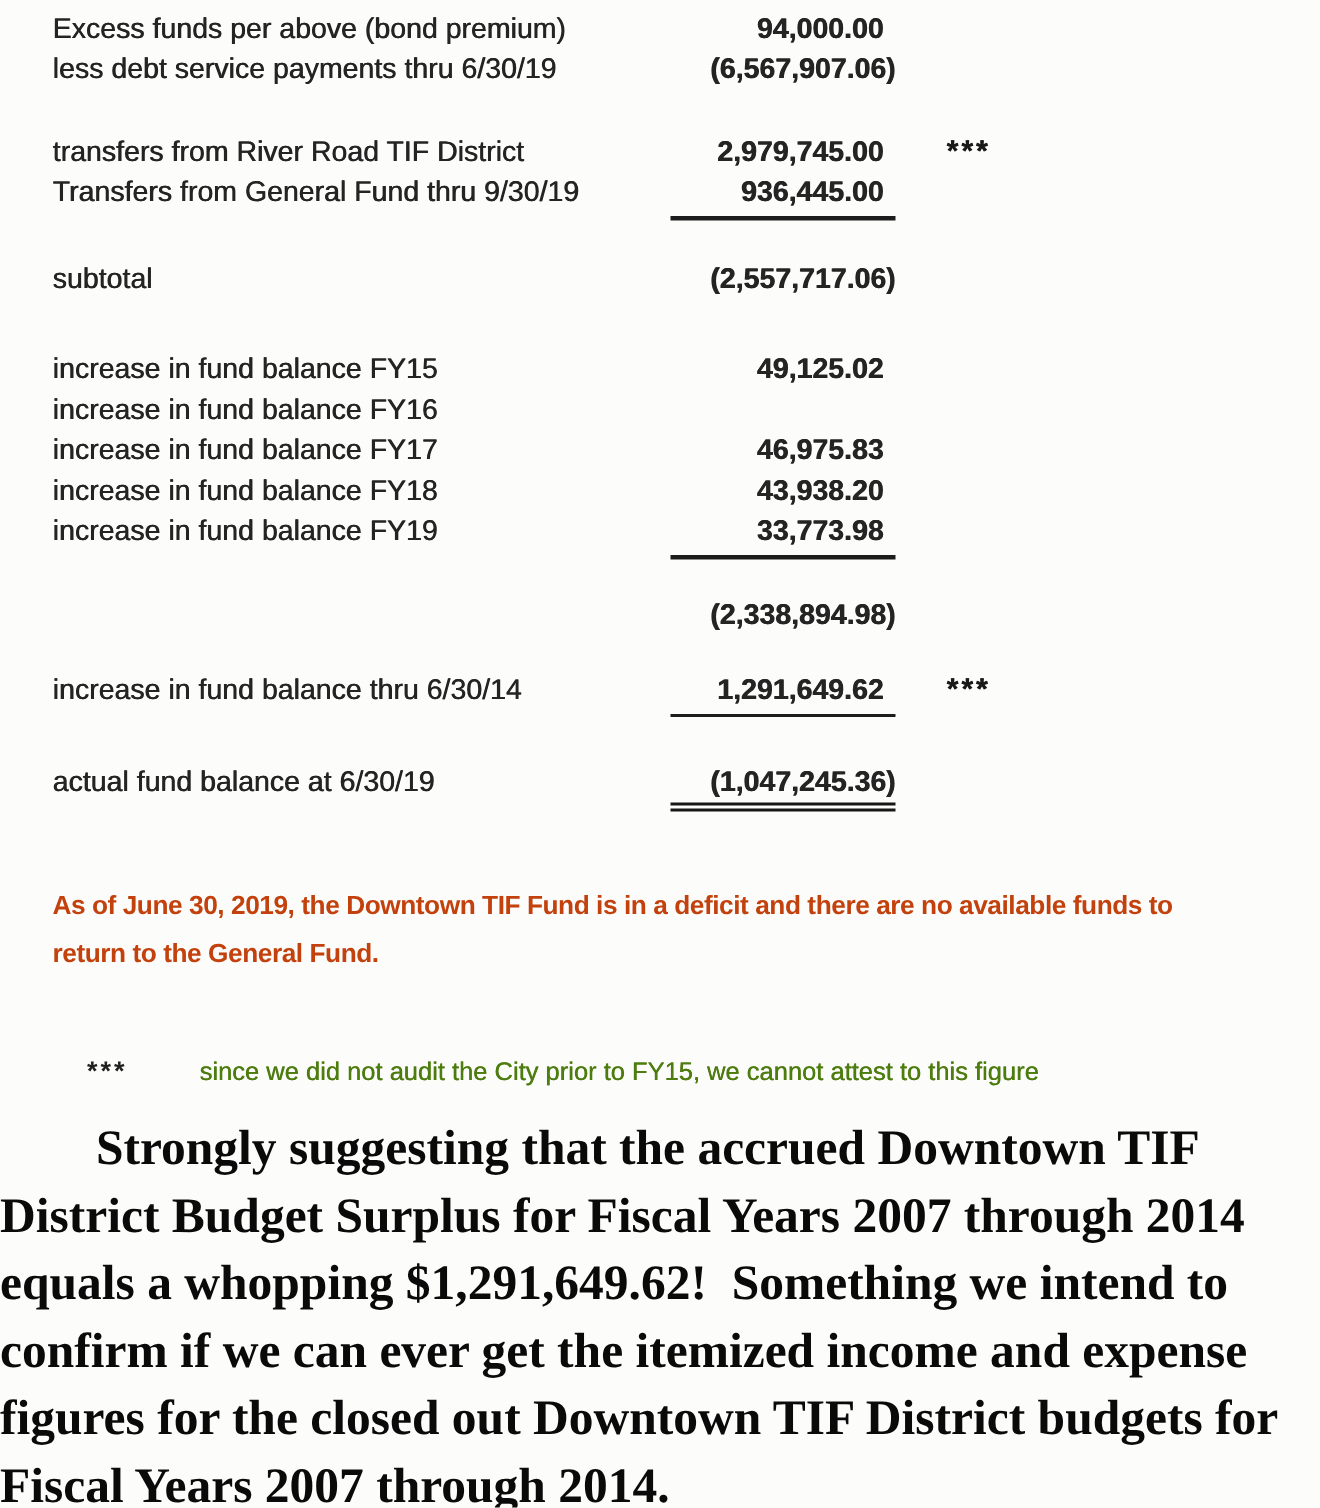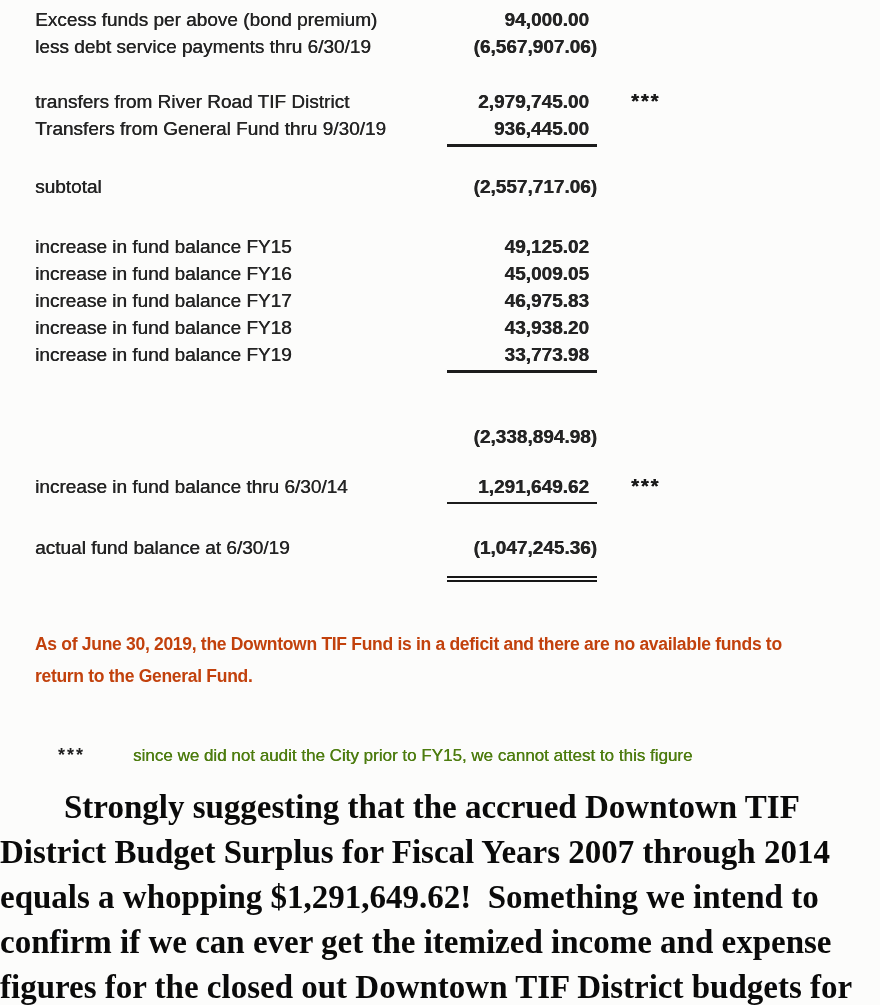--- a/index.html
+++ b/index.html
@@ -38,41 +38,41 @@
   }
   .amount.plain { padding-right: 8px; } 
   .amount.u1 {
     border-bottom: 3px solid #1c1c1c;
     padding-bottom: 2px;
   }
   .amount.u1thin { border-bottom: 2.5px solid #1c1c1c; padding-bottom: 2px; }
   .amount.u2 {
     position: relative;
     border-bottom: 2.5px solid #161616;
-    padding-bottom: 15px;
+    padding-bottom: 0;
   }
   .amount.u2::after {
     content: "";
     position: absolute;
     left: 0; right: 0; bottom: -6px;
     height: 2.5px;
     background: #161616;
   }
   .row .marker {
     margin-left: 34px;
     font-weight: bold;
     font-size: 20px;
     letter-spacing: 2px;
     color: #1a1a1a;
     white-space: nowrap;
   }
   .mt28 { margin-top: 28px; }
   .mt26 { margin-top: 26px; }
   .mt33 { margin-top: 33px; }
-  .mt35 { margin-top: 50px; }
+  .mt35 { margin-top: 24px; }
   .mt23 { margin-top: 23px; }
   .mt30 { margin-top: 30px; }
   
   .deficit-note {
     margin-top: 50px;
     font-size: 17.5px;
     font-weight: bold;
     letter-spacing: -0.3px;
     line-height: 32px;
     color: #c2410c;
@@ -143,21 +143,20 @@
     <span class="label">subtotal</span>
     <span class="amount">(2,557,717.06)</span>
   </div>
 
   <div class="row mt33">
     <span class="label">increase in fund balance FY15</span>
     <span class="amount plain">49,125.02</span>
   </div>
   <div class="row">
     <span class="label">increase in fund balance FY16</span>
-    <span class="amount plain">45,009.05</span>
   </div>
   <div class="row">
     <span class="label">increase in fund balance FY17</span>
     <span class="amount plain">46,975.83</span>
   </div>
   <div class="row">
     <span class="label">increase in fund balance FY18</span>
     <span class="amount plain">43,938.20</span>
   </div>
   <div class="row">

